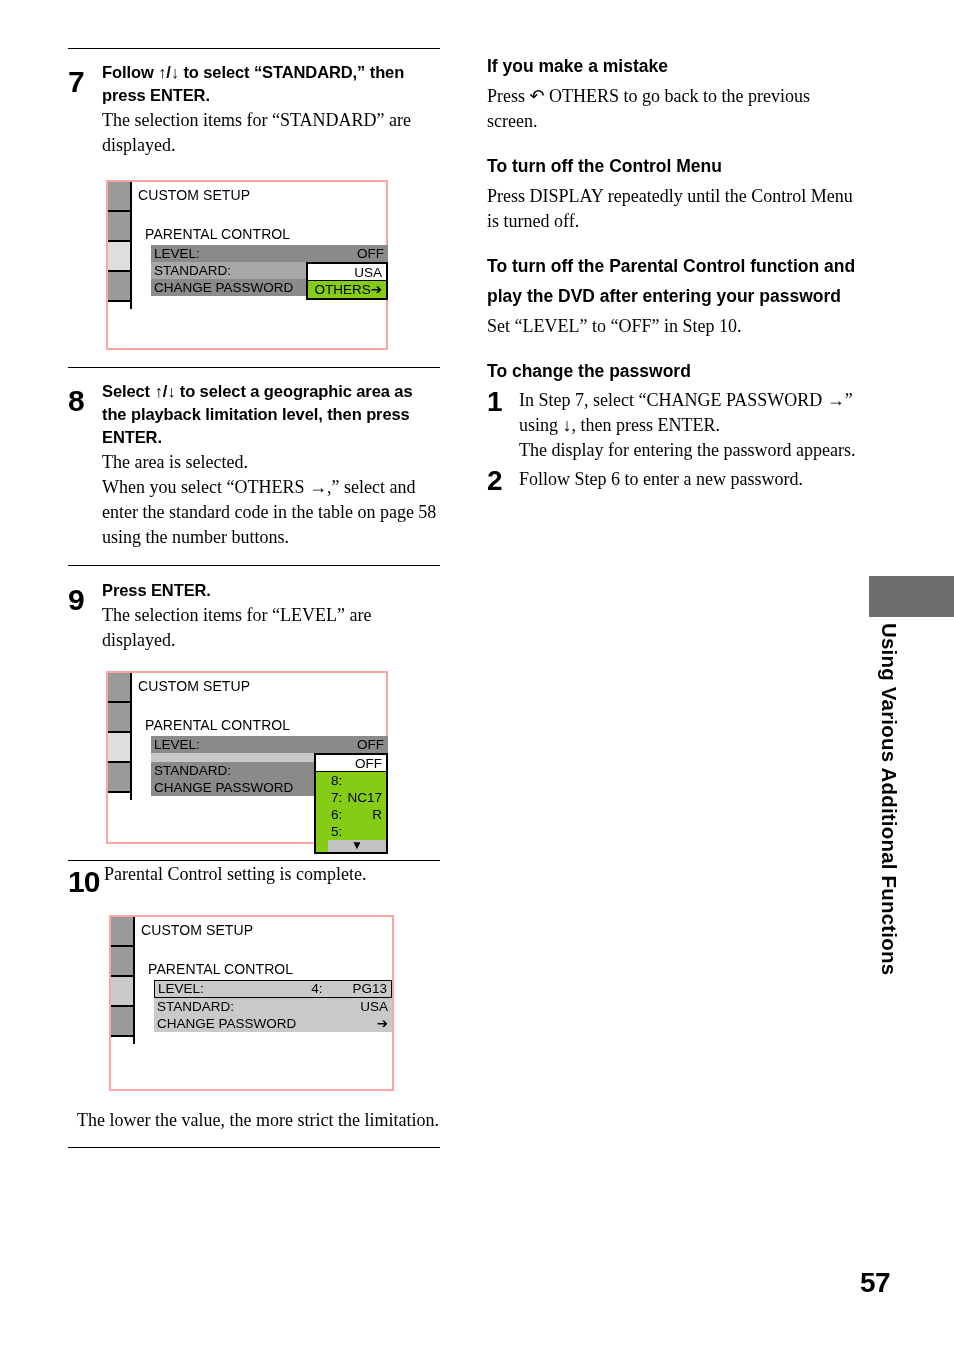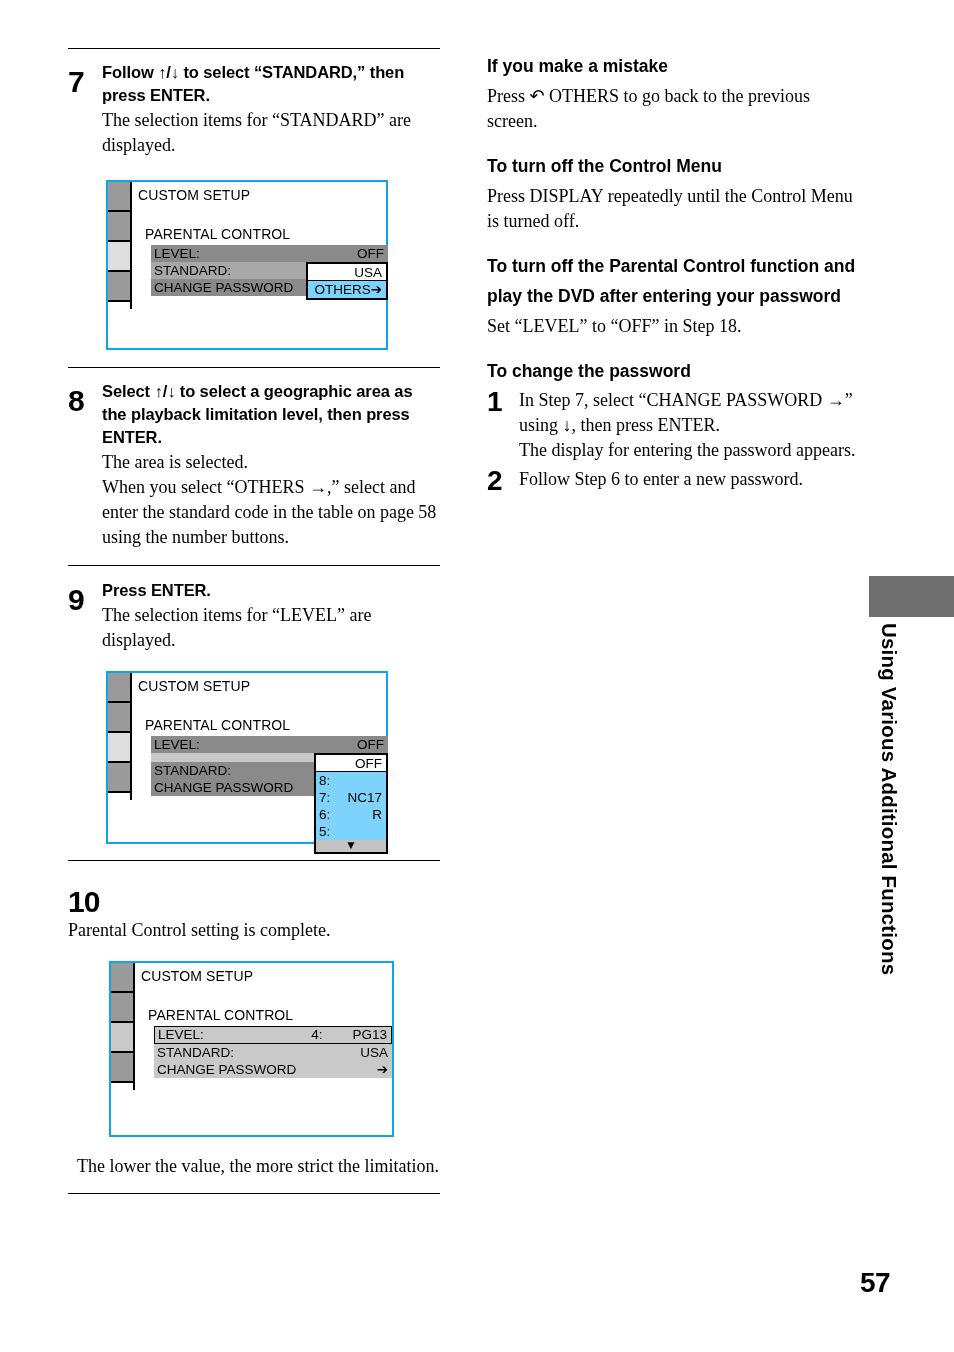--- a/index.html
+++ b/index.html
@@ -102,21 +102,21 @@
     font-family: "Liberation Serif", serif;
     font-size: 18px;
     line-height: 25px;
     margin: 0;
   }
   .gap { height: 18px; }
 
   
   .osd {
     position: relative;
-    border: 2px solid #0ea5e9;
+    border: 2px solid #fca5a5;
     background: #ffffff;
     font-family: "Liberation Sans", sans-serif;
     font-size: 13.5px;
     box-sizing: border-box;
   }
   .osd-sidebar {
     position: absolute;
     left: 0;
     top: 0;
     width: 24px;
@@ -169,22 +169,23 @@
   .osd-dd-sel {
     background: #ffffff;
     height: 17px;
     line-height: 17px;
     text-align: right;
     padding-right: 4px;
     box-sizing: border-box;
     border-bottom: 1px solid #000;
   }
   .osd-dd-list {
-    background: #7dd3fc;
-    box-sizing: border-box;
+    background: #84cc16;
+    box-sizing: border-box;
+    padding-left: 12px;
   }
   .osd-dd-item {
     position: relative;
     height: 17px;
     line-height: 17px;
     box-sizing: border-box;
   }
   .osd-dd-item .k { position: absolute; left: 3px; top: 0; }
   .osd-dd-item .v { position: absolute; right: 4px; top: 0; }
   .osd-dd-arrow {
@@ -345,21 +346,21 @@
             <span class="v"></span>
           </div>
           <div class="osd-dd-arrow">▼</div>
         </div>
       </div>
     </div>
   </div>
 
   <hr class="rule" style="margin-top:16px;">
 
-  <div class="step" style="margin-top:20px;flex-direction:column;">
+  <div class="step" style="margin-top:0;">
     <div class="step-num w-two">10</div>
     <div class="step-body">
       <div class="step-desc">Parental Control setting is complete.</div>
     </div>
   </div>
 
   <div style="margin-top:18px; margin-left:41px;">
     <div class="osd" style="width:285px;height:176px;">
       <div class="osd-sidebar" style="height:127px;">
         <div class="osd-sb-cell" style="background:#9a9a9a;"></div>
@@ -397,21 +398,21 @@
   <div class="body-text" style="margin-top:3px;">Press ↶ OTHERS to go back to the previous screen.</div>
 
   <div class="gap"></div>
 
   <div class="sub-head">To turn off the Control Menu</div>
   <div class="body-text" style="margin-top:3px;">Press DISPLAY repeatedly until the Control Menu is turned off.</div>
 
   <div class="gap"></div>
 
   <div class="sub-head tall">To turn off the Parental Control function and play the DVD after entering your password</div>
-  <div class="body-text" style="margin-top:3px;">Set “LEVEL” to “OFF” in Step 18.</div>
+  <div class="body-text" style="margin-top:3px;">Set “LEVEL” to “OFF” in Step 10.</div>
 
   <div class="gap"></div>
 
   <div class="sub-head">To change the password</div>
 
   <div class="rstep">
     <div class="rstep-num">1</div>
     <div class="rstep-body" style="white-space:pre-line;">In Step 7, select “CHANGE PASSWORD →” using ↓, then press ENTER.
 The display for entering the password appears.</div>
   </div>

